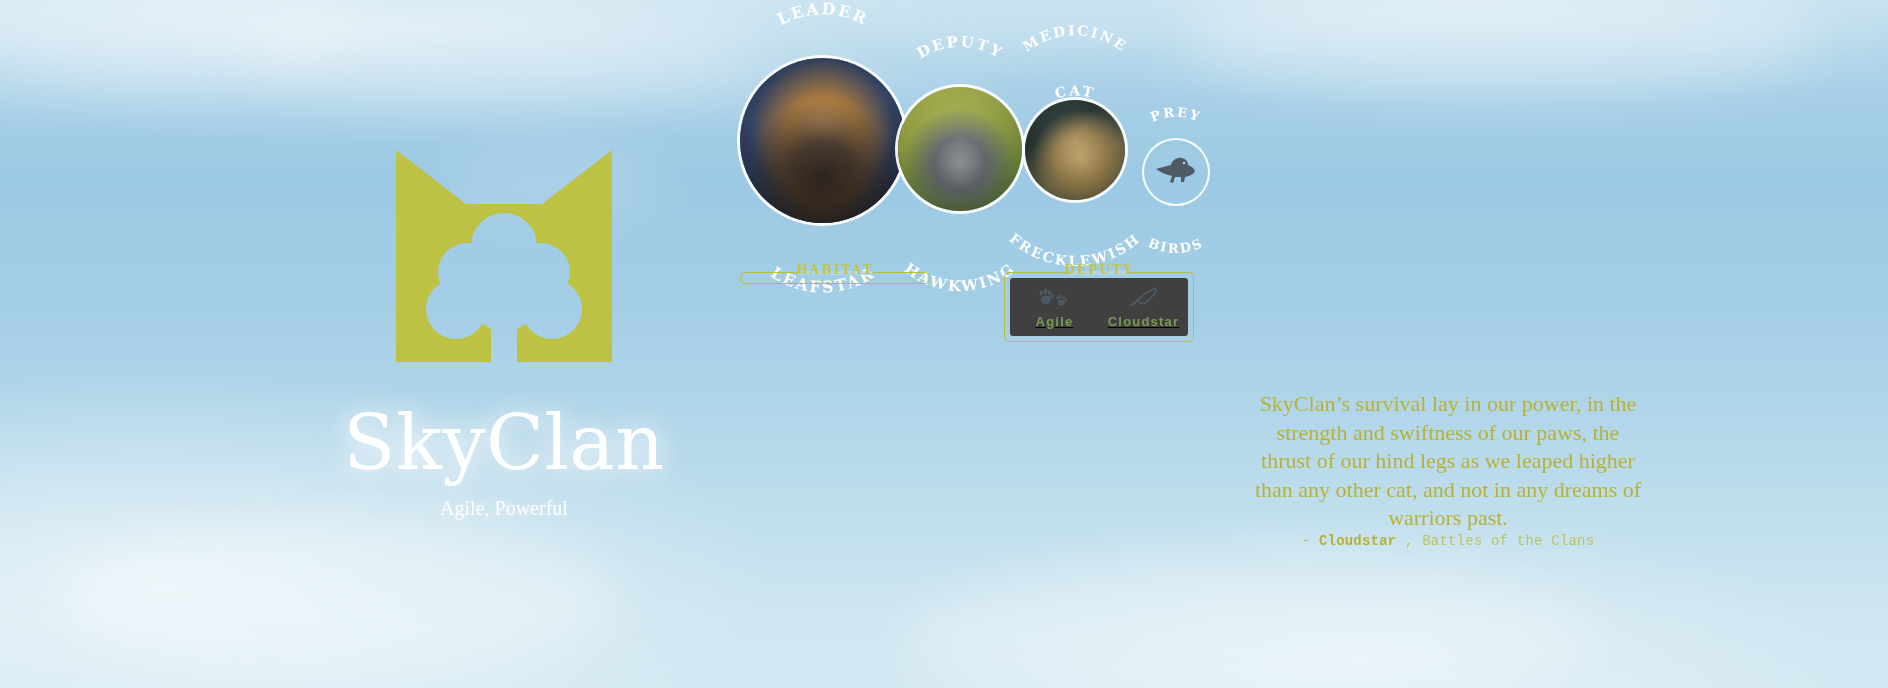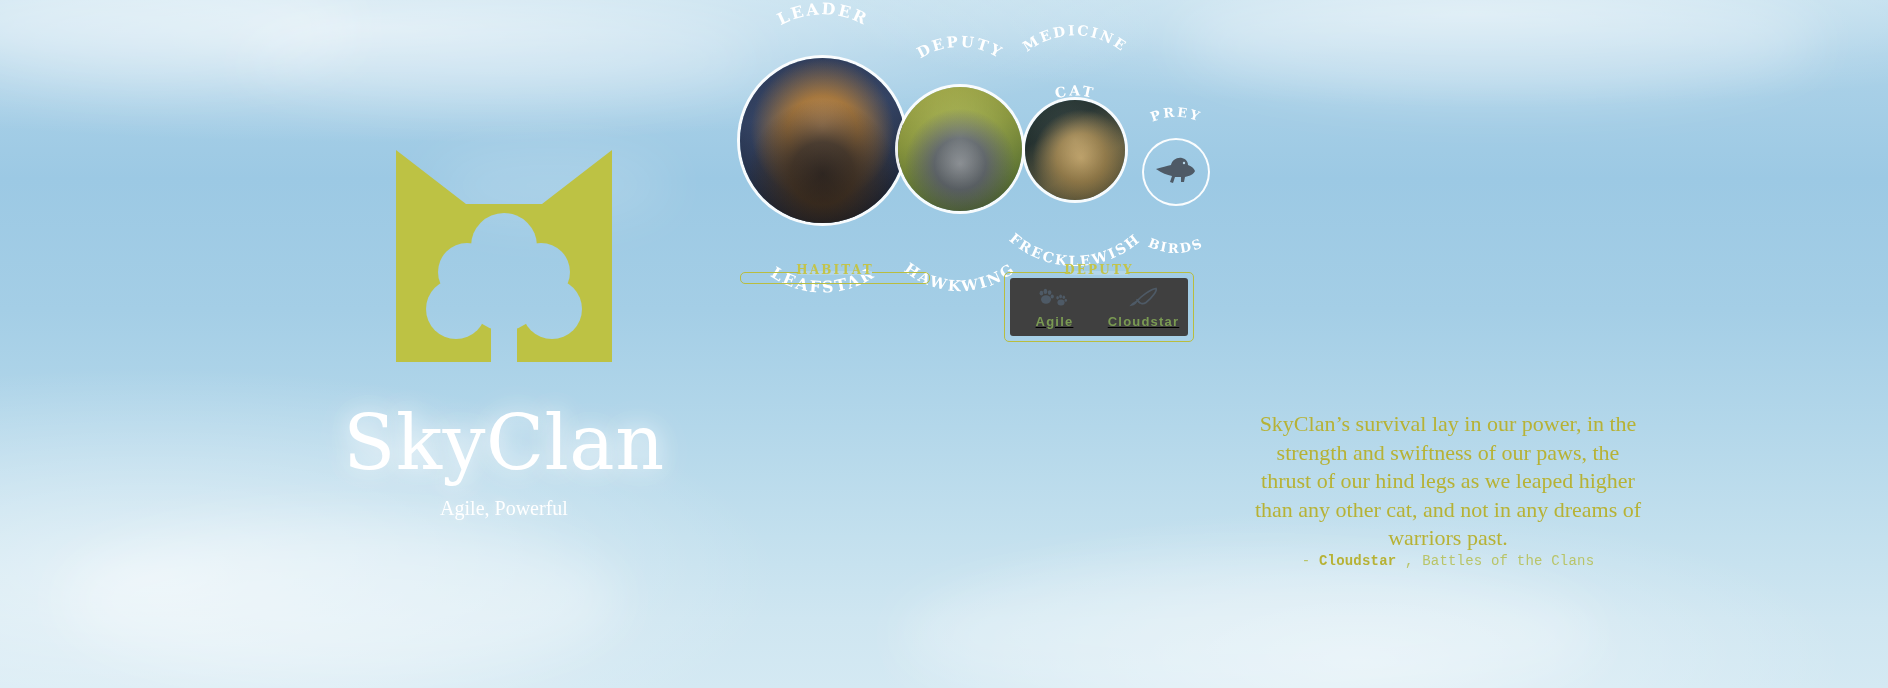--- a/index.html
+++ b/index.html
@@ -140,21 +140,21 @@
     display:flex;align-items:center;justify-content:space-around;
   }
   .skill{display:flex;flex-direction:column;align-items:center;gap:4px;width:110px;}
   .skill .glyph{height:24px;display:flex;align-items:center;justify-content:center;}
   .skill .sname{
     font-family:"Liberation Sans",sans-serif;font-weight:700;
     font-size:13px;letter-spacing:1.2px;color:#7a9a52;
   }
 
   
-  .quote-block{position:absolute;left:0;top:410px;width:880px;text-align:center;}
+  .quote-block{position:absolute;left:0;top:390px;width:880px;text-align:center;}
   .quote{
     font-family:"Liberation Serif",serif;
     font-size:22px;line-height:1.30;color:#b7b235;
     width:390px;margin:0 auto;
   }
   .attribution{
     font-family:Liberation Mono, monospace;
     font-size:14px;color:#b9c468;letter-spacing:.2px;
   }
   .attribution .dash{color:#b9c468;}

